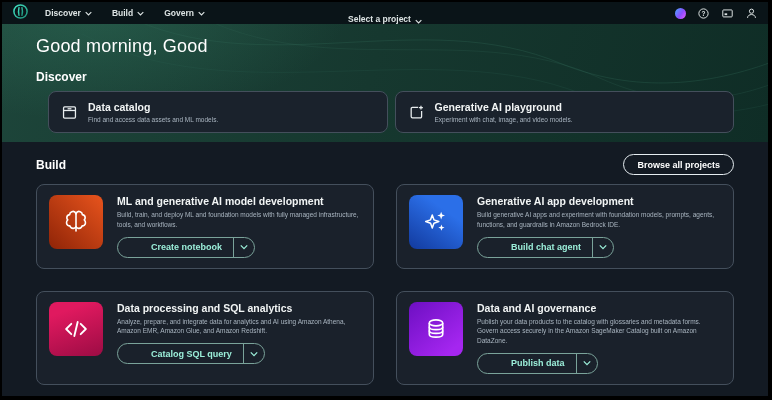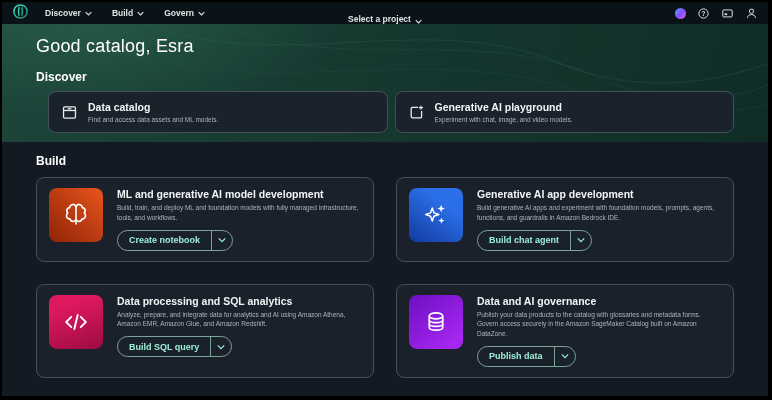--- a/index.html
+++ b/index.html
@@ -56,21 +56,21 @@
   .b-card{background:#1a212b;border:1px solid var(--card_border);border-radius:8px;padding:10px 12px;display:flex;gap:14px;min-height:72px;}
   .tile{flex:0 0 54px;width:54px;height:54px;border-radius:8px;display:flex;align-items:center;justify-content:center;color:#fff;}
   .tile-orange{background:linear-gradient(225deg,var(--tile_orange_a),var(--tile_orange_b));}
   .tile-blue{background:linear-gradient(215deg,var(--tile_blue_a) 30%,var(--tile_blue_b));}
   .tile-pink{background:linear-gradient(160deg,var(--tile_pink_a) 20%,var(--tile_pink_b));}
   .tile-purple{background:linear-gradient(140deg,var(--tile_purple_b),var(--tile_purple_a) 85%);}
   .b-content{flex:1;min-width:0;}
   .b-title{color:var(--text_primary);font-size:10.5px;font-weight:bold;}
   .b-desc{color:var(--text_secondary);font-size:6.5px;line-height:1.5;margin-top:3px;max-width:262px;}
   .split-btn{display:inline-flex;align-items:stretch;height:21px;border:1px solid var(--btn_teal_border);border-radius:11px;color:var(--btn_teal_text);font-size:9px;font-weight:bold;margin-top:7px;cursor:pointer;overflow:hidden;}
-  .split-main{display:flex;align-items:center;padding:0 11px;}
+  .split-main{display:flex;align-items:center;padding:0 11px;margin-left:22px;}
   .split-caret{width:21px;display:flex;align-items:center;justify-content:center;border-left:1px solid var(--btn_teal_border);color:var(--btn_teal_text);}
 </style>
 </head>
 <body>
 
 <div class="screen">
 
   <div class="topnav">
     <div class="brand">
       <span>
@@ -143,21 +143,21 @@
     </div>
   </div>
 
   <div class="hero">
     <svg class="hero-pattern" viewBox="0 0 766 118" preserveAspectRatio="none">
       <path d="M120 -10 C260 60 420 -20 560 40 C640 72 720 60 790 30" stroke="#2f6354" stroke-opacity=".35" fill="none" stroke-width="1"></path>
       <path d="M160 -30 C300 70 460 -10 600 55 C670 86 730 78 790 52" stroke="#2f6354" stroke-opacity=".25" fill="none" stroke-width="1"></path>
       <path d="M80 10 C230 90 430 10 580 70 C660 100 730 92 790 74" stroke="#2f6354" stroke-opacity=".2" fill="none" stroke-width="1"></path>
     </svg>
 
-    <div class="greeting">Good catalog, Esra</div>
+    <div class="greeting">Good morning, Good</div>
     <div class="section-h">Discover</div>
 
     <div class="discover-row">
 
       <div class="d-card">
         <span class="d-ico">
           <svg width="17" height="17" viewBox="0 0 16 16" fill="none">
             <rect x="2.4" y="2.8" width="11.2" height="10.4" rx="1" stroke="#e9eef0" stroke-width="1.2"></rect>
             <path d="M2.4 6.1 H13.6" stroke="#e9eef0" stroke-width="1.2"></path>
             <path d="M6.2 4.5 H9.8" stroke="#e9eef0" stroke-width="1.2"></path>
@@ -183,20 +183,21 @@
       </div>
 
 
     </div>
   </div>
 
   <div class="main">
     <div class="build-head">
       <div class="section-h">Build</div>
       <div class="head-actions">
+        <span class="btn btn-outline">Browse all projects</span>
       </div>
     </div>
 
     <div class="build-grid">
 
       <div class="b-card">
         <div class="tile tile-orange">
           <svg width="30" height="30" viewBox="0 0 32 32" fill="none" stroke="#fff" stroke-width="1.7" stroke-linecap="round" stroke-linejoin="round">
             <path id="lobe" d="M16 7 C15.2 5.2 13.2 4.4 11.6 5 C10.2 5.5 9.3 6.7 9.2 8.1 C7.5 8.4 6.2 9.8 6.2 11.5 C6.2 12.4 6.6 13.2 7.2 13.8 C6.3 14.6 5.8 15.7 5.9 16.9 C6 18.8 7.6 20.2 9.4 20.1 C9.9 21.8 11.5 23 13.3 22.8 C14.4 22.7 15.4 22.1 16 21.2"></path>
             <path d="M16 7 C16.8 5.2 18.8 4.4 20.4 5 C21.8 5.5 22.7 6.7 22.8 8.1 C24.5 8.4 25.8 9.8 25.8 11.5 C25.8 12.4 25.4 13.2 24.8 13.8 C25.7 14.6 26.2 15.7 26.1 16.9 C26 18.8 24.4 20.2 22.6 20.1 C22.1 21.8 20.5 23 18.7 22.8 C17.6 22.7 16.6 22.1 16 21.2"></path>
@@ -244,21 +245,21 @@
           <svg width="30" height="30" viewBox="0 0 32 32" fill="none" stroke="#fff" stroke-width="2" stroke-linecap="round" stroke-linejoin="round">
             <path d="M11 10.5 L5.5 16 L11 21.5"></path>
             <path d="M21 10.5 L26.5 16 L21 21.5"></path>
             <path d="M17.8 8.5 L14.2 23.5"></path>
           </svg>
         </div>
         <div class="b-content">
           <div class="b-title">Data processing and SQL analytics</div>
           <div class="b-desc">Analyze, prepare, and integrate data for analytics and AI using Amazon Athena, Amazon EMR, Amazon Glue, and Amazon Redshift.</div>
           <div class="split-btn">
-            <span class="split-main">Build SQL query</span>
+            <span class="split-main">Catalog SQL query</span>
             <span class="split-caret">
                 <svg width="8" height="6" viewBox="0 0 10 7">
                   <path d="M1 1.5 L5 5.5 L9 1.5" stroke="currentColor" stroke-width="1.6" fill="none"></path>
                 </svg>
               </span>
           </div>
         </div>
       </div>
 
       <div class="b-card">

